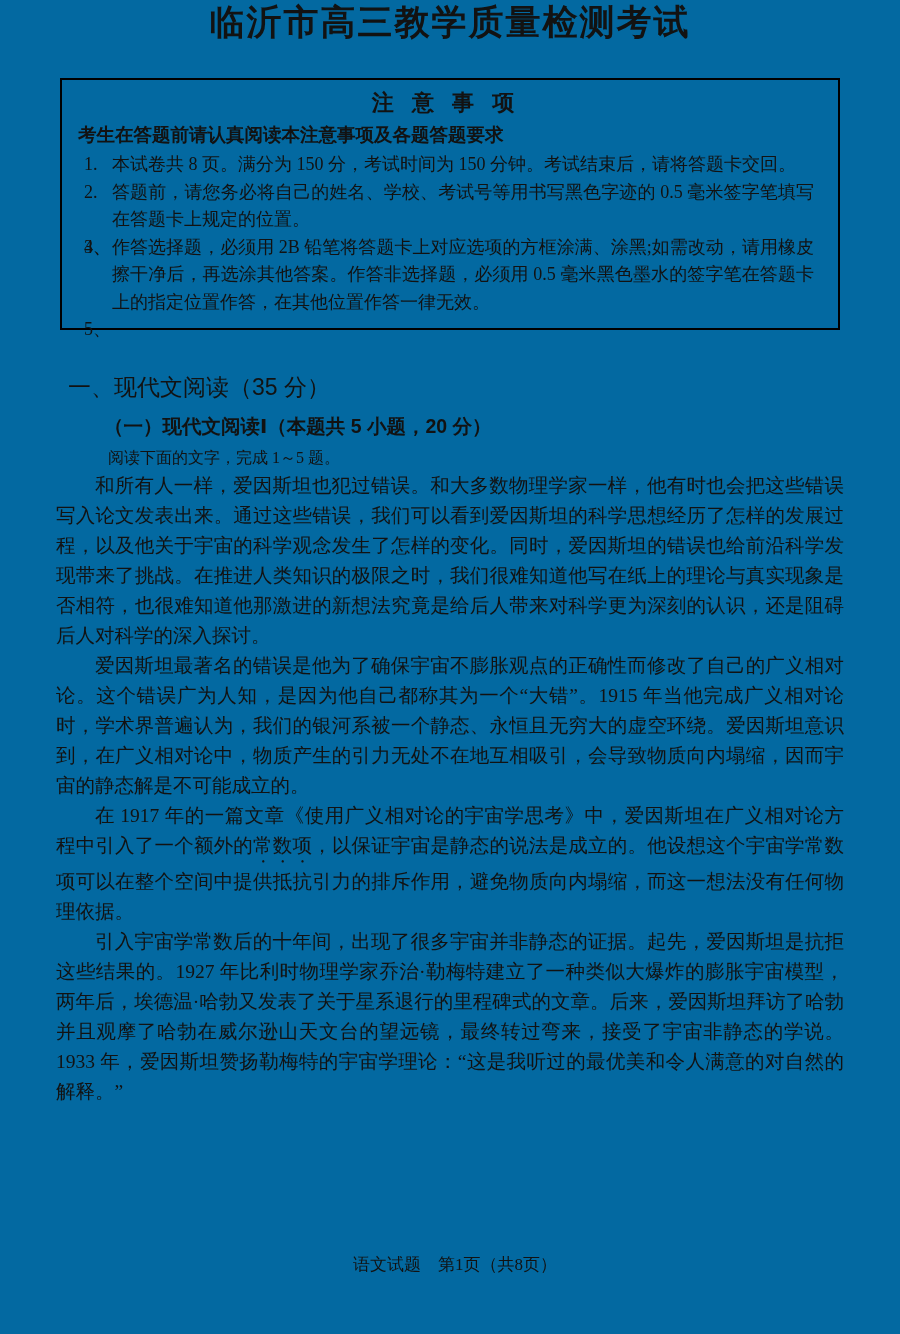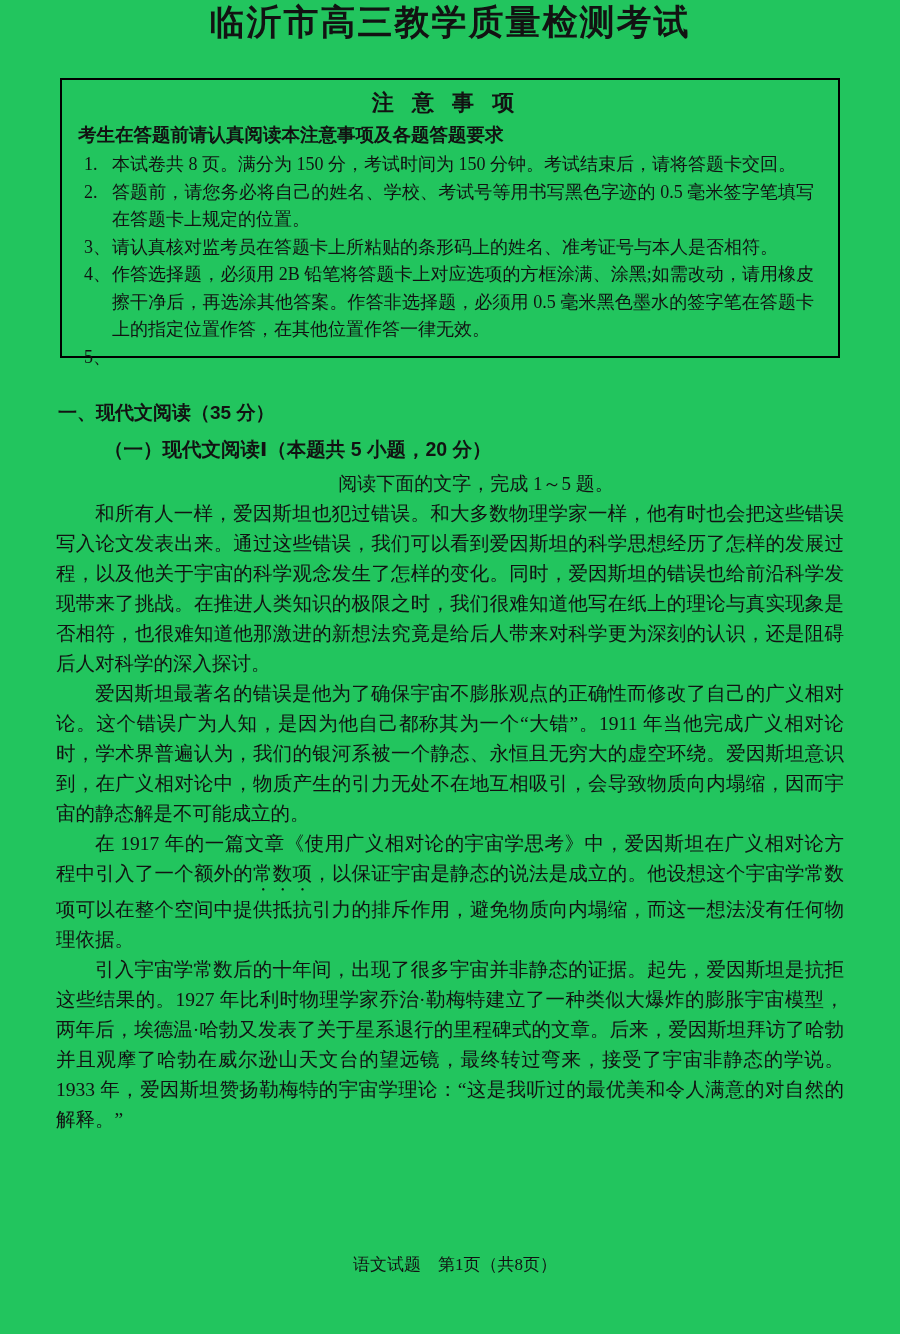--- a/index.html
+++ b/index.html
@@ -1,20 +1,20 @@
 <!DOCTYPE html>
 <html lang="zh"><head>
 <meta charset="utf-8">
 <style>
   html,body{margin:0;padding:0;background:#e8e8e8;}
   .page{
     position:relative;
     width:900px;height:1334px;
     margin:0 auto;
-    background:#22c55e;
+    background:#0369a1;
     color:#121212;
     font-family:"Liberation Serif","DejaVu Serif",serif;
     box-sizing:border-box;
     padding:2px 56px 0 56px;
     overflow:hidden;
   }
   
   .exam-title{
     margin:0;
     text-align:center;
@@ -56,35 +56,34 @@
   .n-item{
     position:relative;
     padding-left:34px;
     font-size:18px;
     line-height:27.5px;
     text-align:justify;
   }
   .n-marker{position:absolute;left:6px;top:0;}
   
   .part-heading{
-    margin:42px 0 0 2px;
+    margin:42px 0 0 12px;
     font-family:"Liberation Sans","DejaVu Sans",sans-serif;
-    font-weight:bold;
-    font-size:19px;
+    font-weight:normal;
+    font-size:23px;
   }
   .sub-heading{
     margin:10px 0 0 48px;
     font-family:"Liberation Sans","DejaVu Sans",sans-serif;
     font-weight:bold;
     font-size:19.5px;
   }
   .instruction{
     margin:8px 0 2px 52px;
-    font-size:19px;
-    text-align:center;
+    font-size:16px;
   }
   .passage p{
     margin:0;
     font-size:19.5px;
     line-height:30px;
     text-align:justify;
     text-indent:2em;
   }
   .em-dot{
     -webkit-text-emphasis:filled dot;
@@ -107,32 +106,32 @@
 <div class="page">
 
   <h1 class="exam-title">临沂市高三教学质量检测考试</h1>
 
   <div class="notice-box">
     <div class="notice-header">注  意  事  项</div>
     <div class="notice-intro">考生在答题前请认真阅读本注意事项及各题答题要求</div>
     <ol class="notice-list" id="notice-list">
         <li class="n-item"><span class="n-marker">1.</span><span>本试卷共 8 页。满分为 150 分，考试时间为 150 分钟。考试结束后，请将答题卡交回。</span></li>
         <li class="n-item"><span class="n-marker">2.</span><span>答题前，请您务必将自己的姓名、学校、考试号等用书写黑色字迹的 0.5 毫米签字笔填写在答题卡上规定的位置。</span></li>
-        <li class="n-item"><span class="n-marker">3、</span><span>请认真核对监考员在答题卡上所粘贴的条形码上的姓名、准考证号与本人是否相符。</span></li>
+        <li class="n-item"><span class="n-marker">3、</span></li>
         <li class="n-item"><span class="n-marker">4、</span><span>作答选择题，必须用 2B 铅笔将答题卡上对应选项的方框涂满、涂黑;如需改动，请用橡皮擦干净后，再选涂其他答案。作答非选择题，必须用 0.5 毫米黑色墨水的签字笔在答题卡上的指定位置作答，在其他位置作答一律无效。</span></li>
         <li class="n-item"><span class="n-marker">5、</span></li>
       </ol>
   </div>
 
   <div class="part-heading">一、现代文阅读（35 分）</div>
   <div class="sub-heading">（一）现代文阅读Ⅰ（本题共 5 小题，20 分）</div>
   <div class="instruction">阅读下面的文字，完成 1～5 题。</div>
 
   <div class="passage" id="passage">
       <p><span>和所有人一样，爱因斯坦也犯过错误。和大多数物理学家一样，他有时也会把这些错误写入论文发表出来。通过这些错误，我们可以看到爱因斯坦的科学思想经历了怎样的发展过程，以及他关于宇宙的科学观念发生了怎样的变化。同时，爱因斯坦的错误也给前沿科学发现带来了挑战。在推进人类知识的极限之时，我们很难知道他写在纸上的理论与真实现象是否相符，也很难知道他那激进的新想法究竟是给后人带来对科学更为深刻的认识，还是阻碍后人对科学的深入探讨。</span></p>
-      <p><span>爱因斯坦最著名的错误是他为了确保宇宙不膨胀观点的正确性而修改了自己的广义相对论。这个错误广为人知，是因为他自己都称其为一个“大错”。1911 年当他完成广义相对论时，学术界普遍认为，我们的银河系被一个静态、永恒且无穷大的虚空环绕。爱因斯坦意识到，在广义相对论中，物质产生的引力无处不在地互相吸引，会导致物质向内塌缩，因而宇宙的静态解是不可能成立的。</span></p>
+      <p><span>爱因斯坦最著名的错误是他为了确保宇宙不膨胀观点的正确性而修改了自己的广义相对论。这个错误广为人知，是因为他自己都称其为一个“大错”。1915 年当他完成广义相对论时，学术界普遍认为，我们的银河系被一个静态、永恒且无穷大的虚空环绕。爱因斯坦意识到，在广义相对论中，物质产生的引力无处不在地互相吸引，会导致物质向内塌缩，因而宇宙的静态解是不可能成立的。</span></p>
       <p><span>在 1917 年的一篇文章《使用广义相对论的宇宙学思考》中，爱因斯坦在广义相对论方程中引入了一个额外的</span><span class="em-dot">常数项</span><span>，以保证宇宙是静态的说法是成立的。他设想这个宇宙学常数项可以在整个空间中提供抵抗引力的排斥作用，避免物质向内塌缩，而这一想法没有任何物理依据。</span></p>
       <p><span>引入宇宙学常数后的十年间，出现了很多宇宙并非静态的证据。起先，爱因斯坦是抗拒这些结果的。1927 年比利时物理学家乔治·勒梅特建立了一种类似大爆炸的膨胀宇宙模型，两年后，埃德温·哈勃又发表了关于星系退行的里程碑式的文章。后来，爱因斯坦拜访了哈勃并且观摩了哈勃在威尔逊山天文台的望远镜，最终转过弯来，接受了宇宙非静态的学说。1933 年，爱因斯坦赞扬勒梅特的宇宙学理论：“这是我听过的最优美和令人满意的对自然的解释。”</span></p>
     </div>
 
   <div class="page-footer">语文试题　第1页（共8页）</div>
 
 </div>
 
 </body></html>

